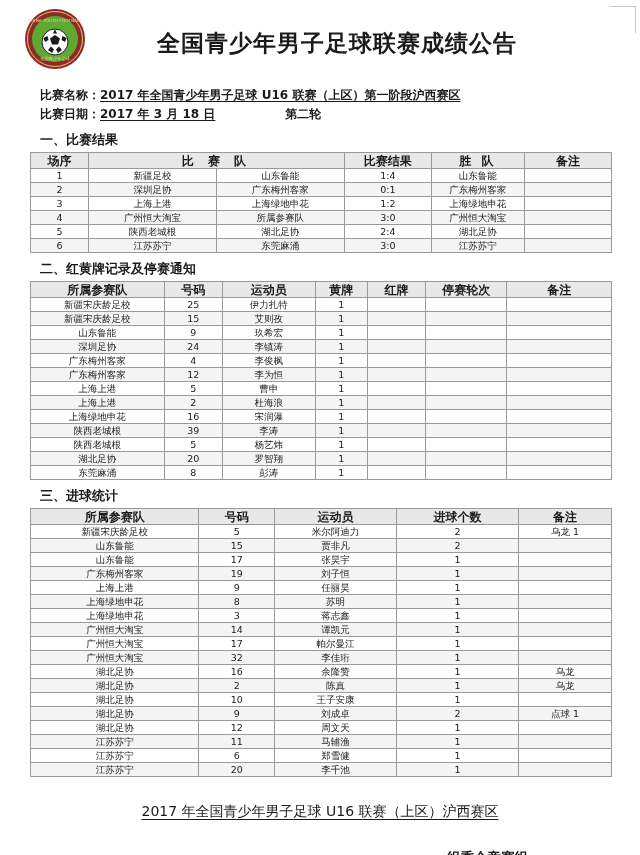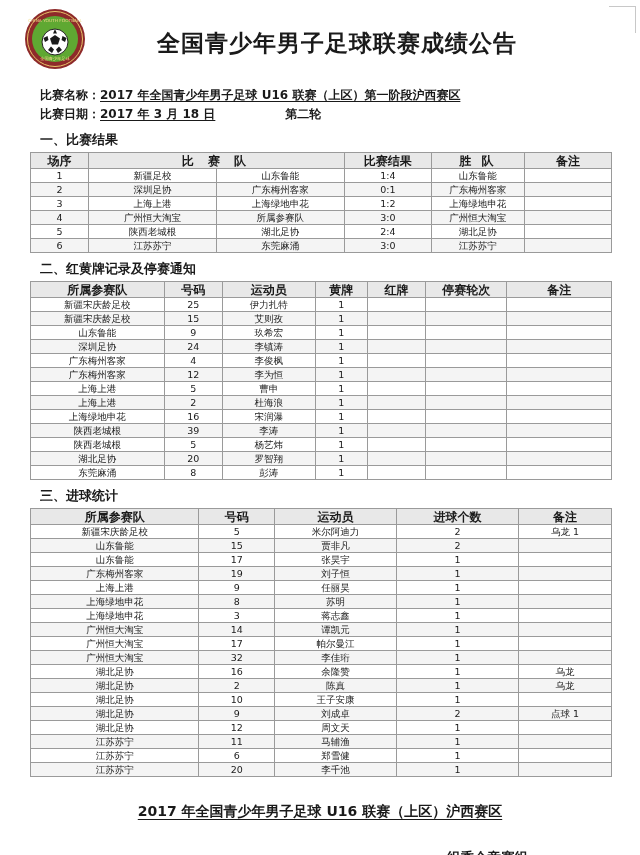--- a/index.html
+++ b/index.html
@@ -110,21 +110,21 @@
   
   td.team-left  { border-right: 1px dashed #aaaaaa; }
   td.team-right { border-left: none; }
   th.teams-head { letter-spacing: 5px; }
   th.win-head { letter-spacing: 3px; }
 
   
   .footer-title {
     text-align: center;
     font-size: 14px;
-    font-weight: bold;
+    font-weight: normal;
     margin-top: 26px;
   }
   .footer-title span {
     text-decoration: underline;
     text-underline-offset: 3px;
   }
   .sign-block {
     text-align: right;
     padding-right: 112px;
     margin-top: 26px;

